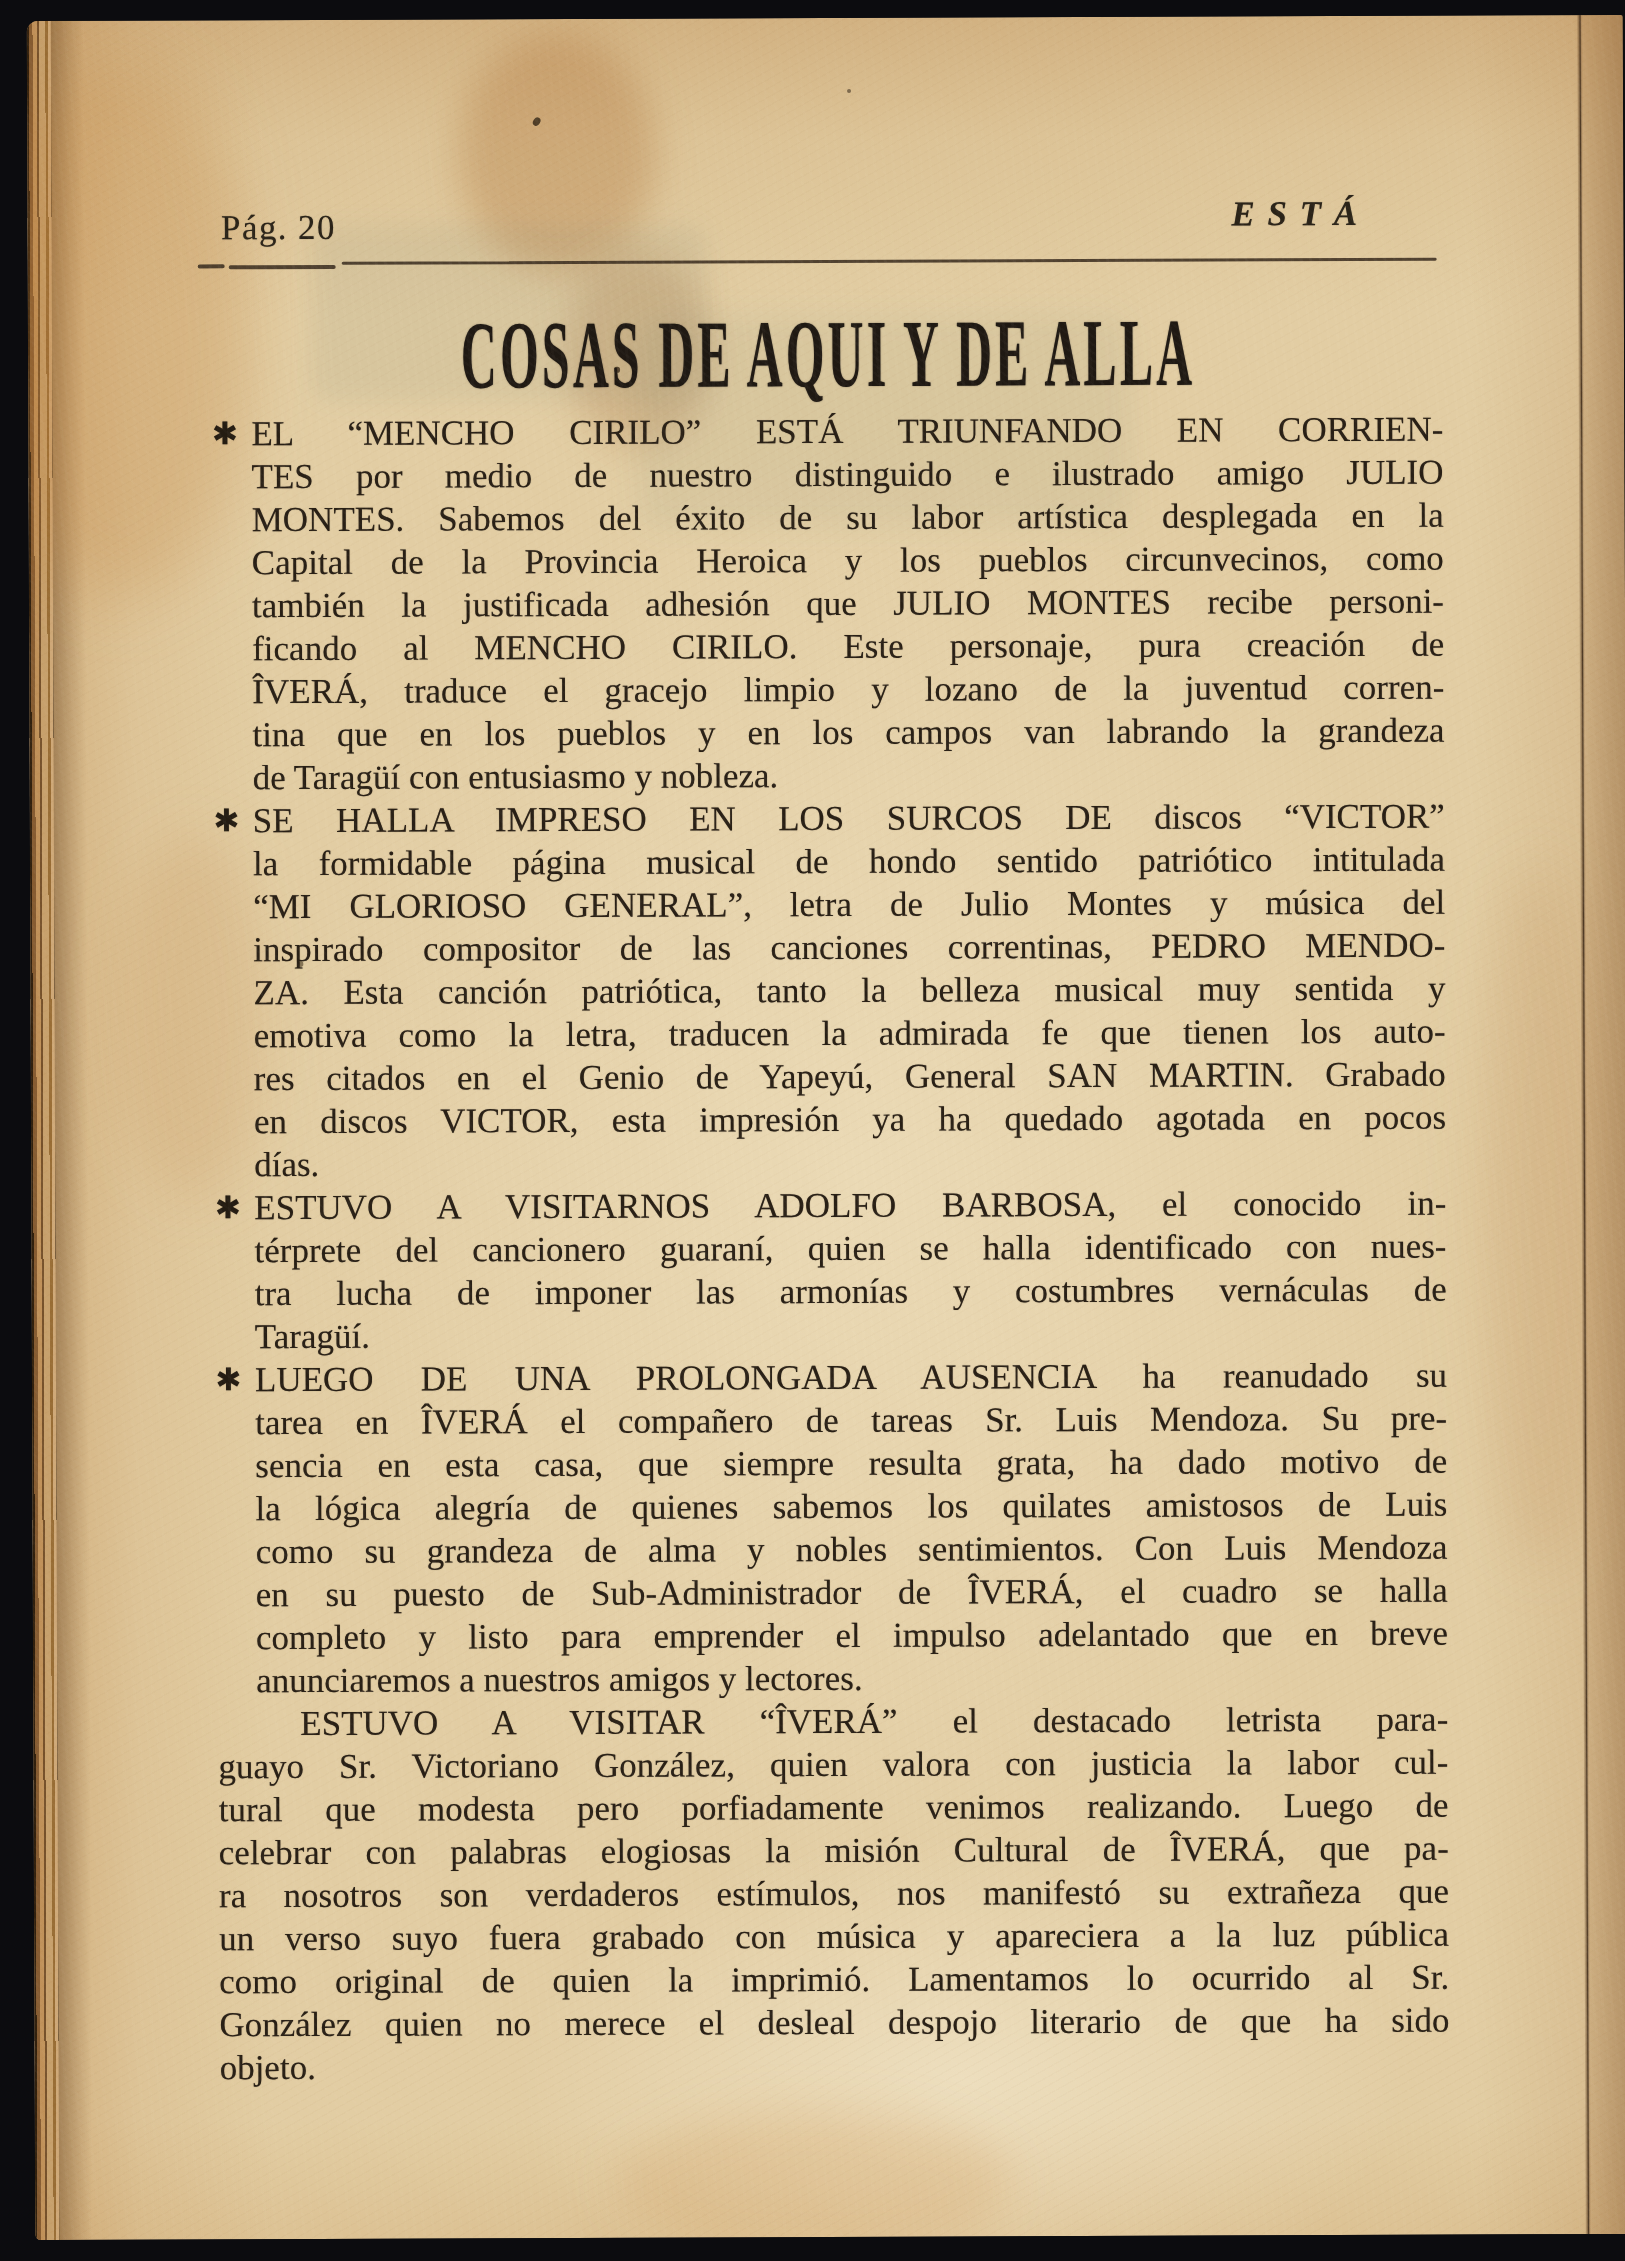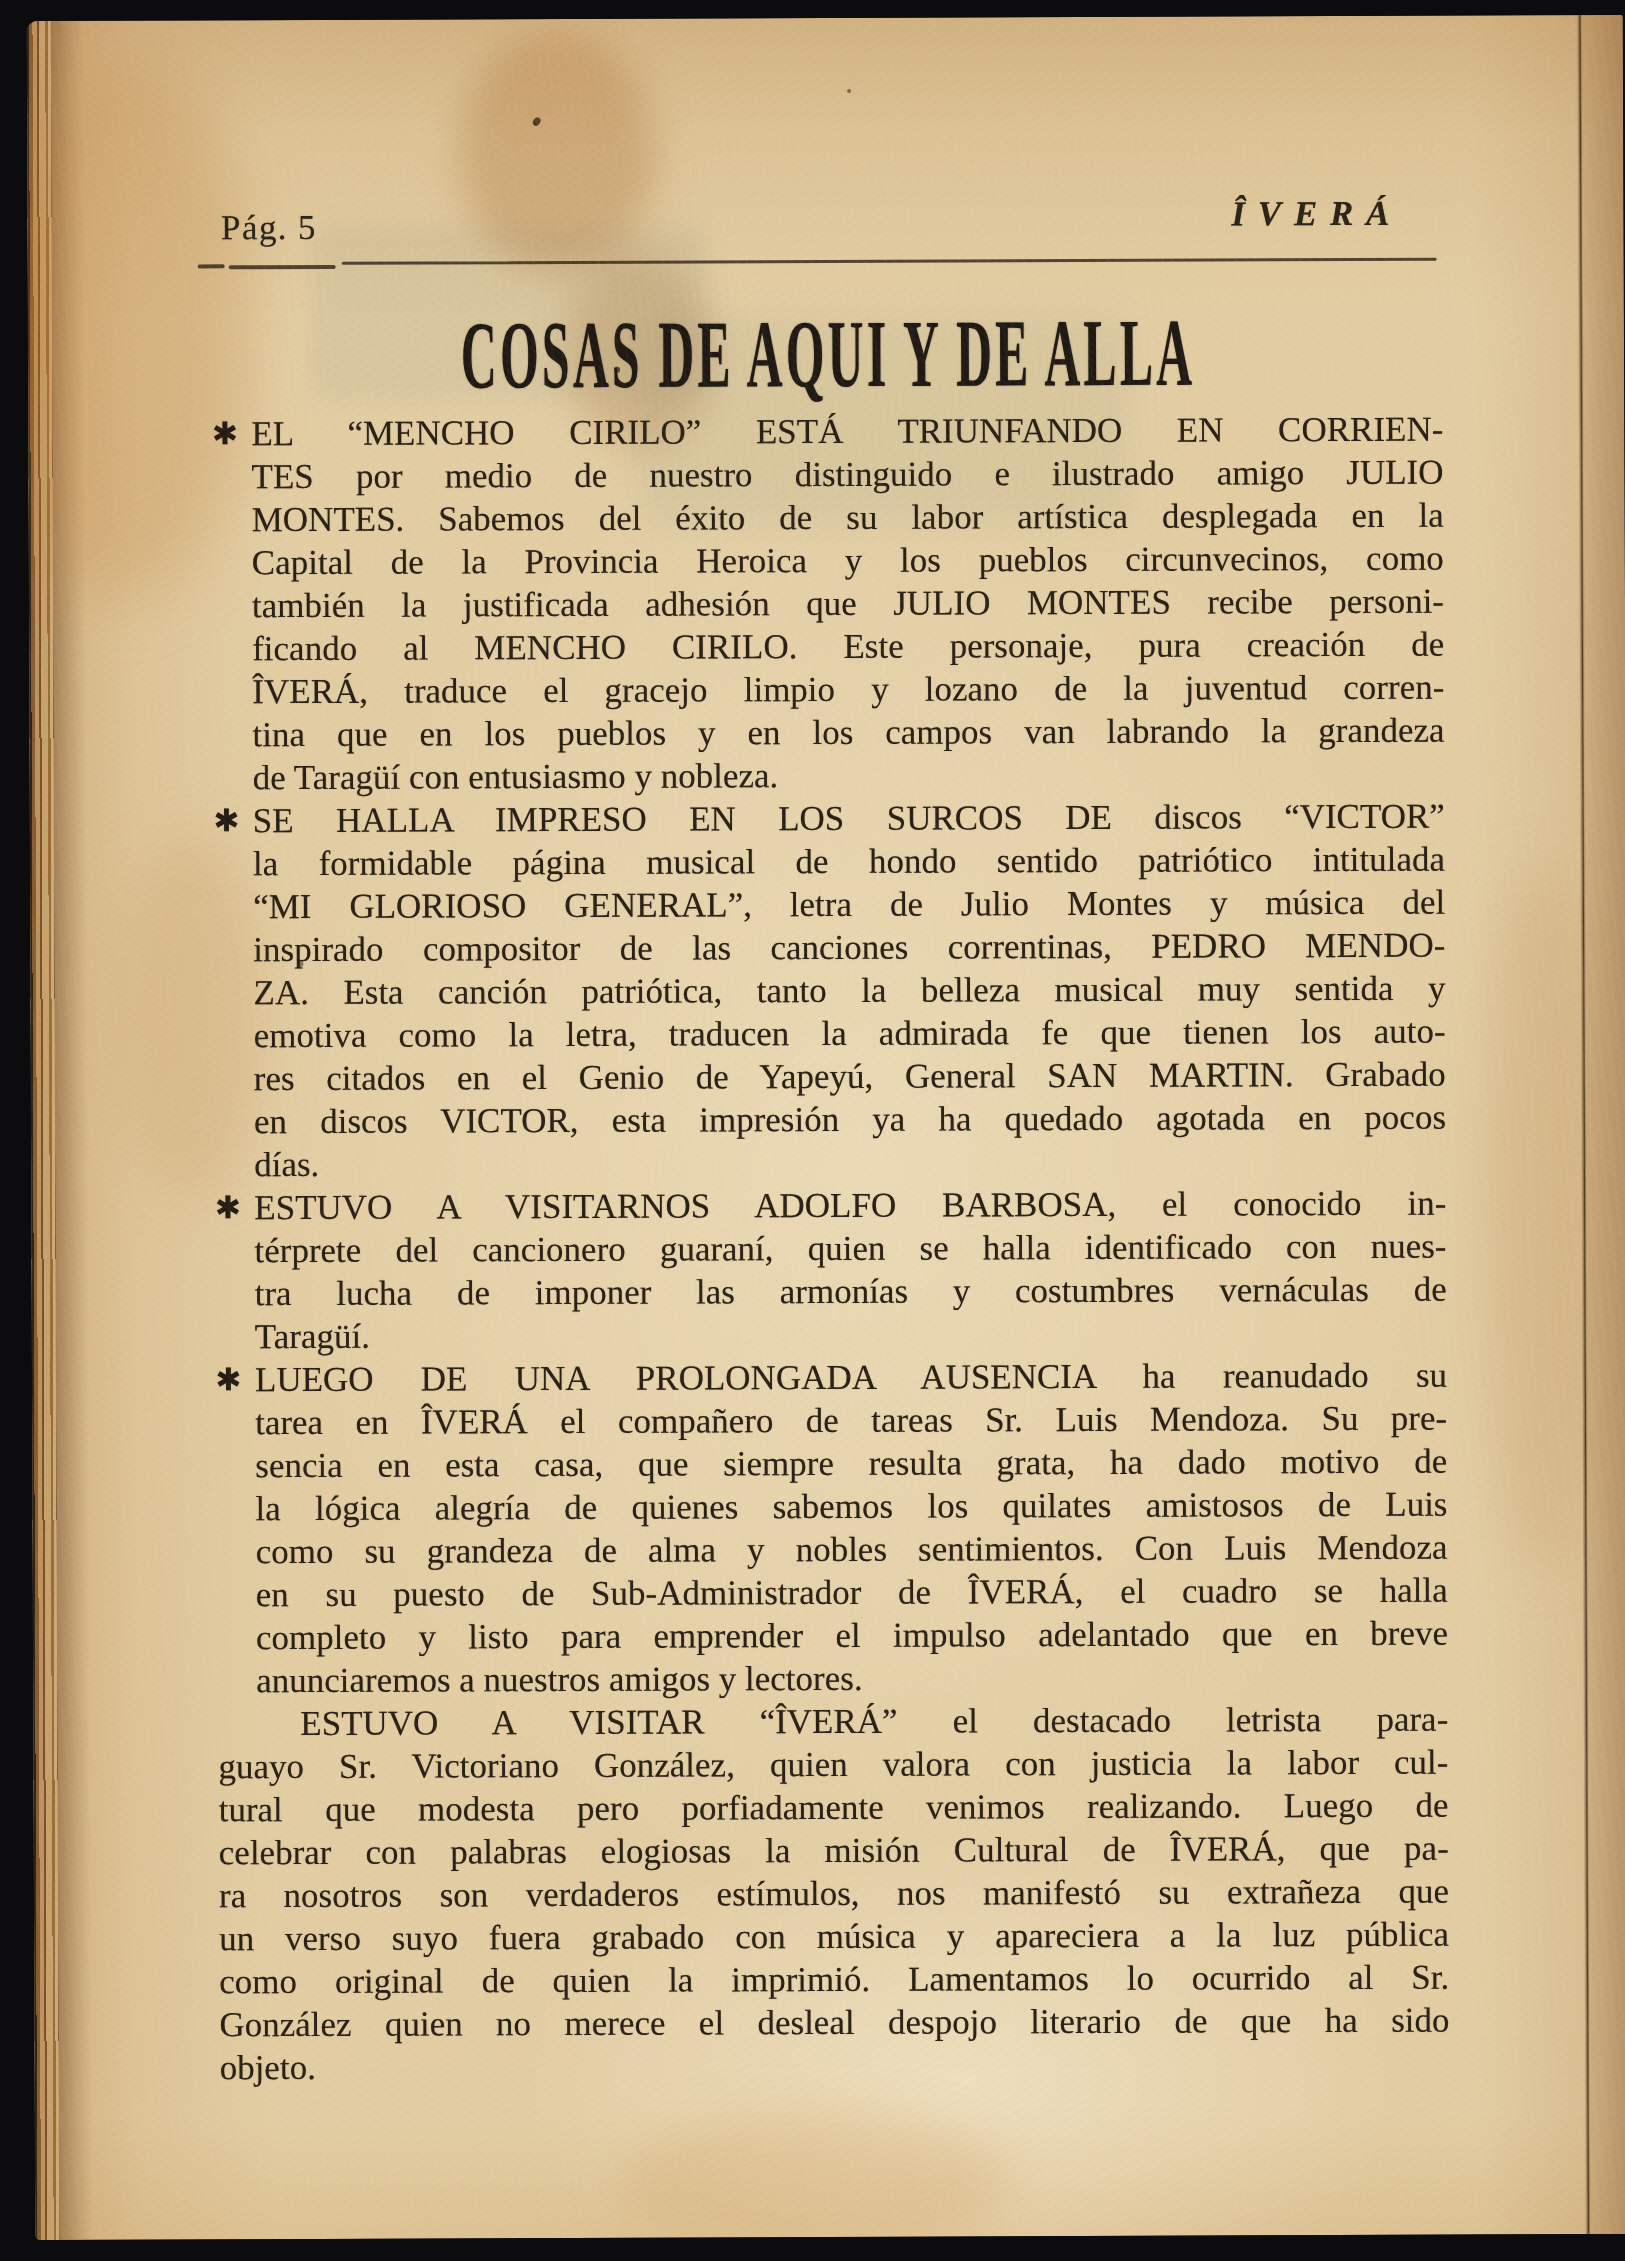--- a/index.html
+++ b/index.html
@@ -88,22 +88,22 @@
     <div class="stain st-e"></div>
     <div class="stain st-f"></div>
     <div class="ghost gh-1"></div>
     <div class="ghost gh-2"></div>
     <div class="speck sp-1"></div>
     <div class="speck sp-2"></div>
     <div class="speck sp-3"></div>
     <div class="speck sp-4"></div>
 
     <div class="content">
-      <div class="pagenum">Pág. 5</div>
-      <div class="masthead">ÎVERÁ</div>
+      <div class="pagenum">Pág. 20</div>
+      <div class="masthead">ESTÁ</div>
       <div class="rule r1"></div>
       <div class="rule r2"></div>
       <div class="rule r3"></div>
 
       <div class="title">
         <span>COSAS DE AQUI Y DE ALLA</span>
       </div>
 
       <div class="bodytext" id="articles">
           <div class="entry">

